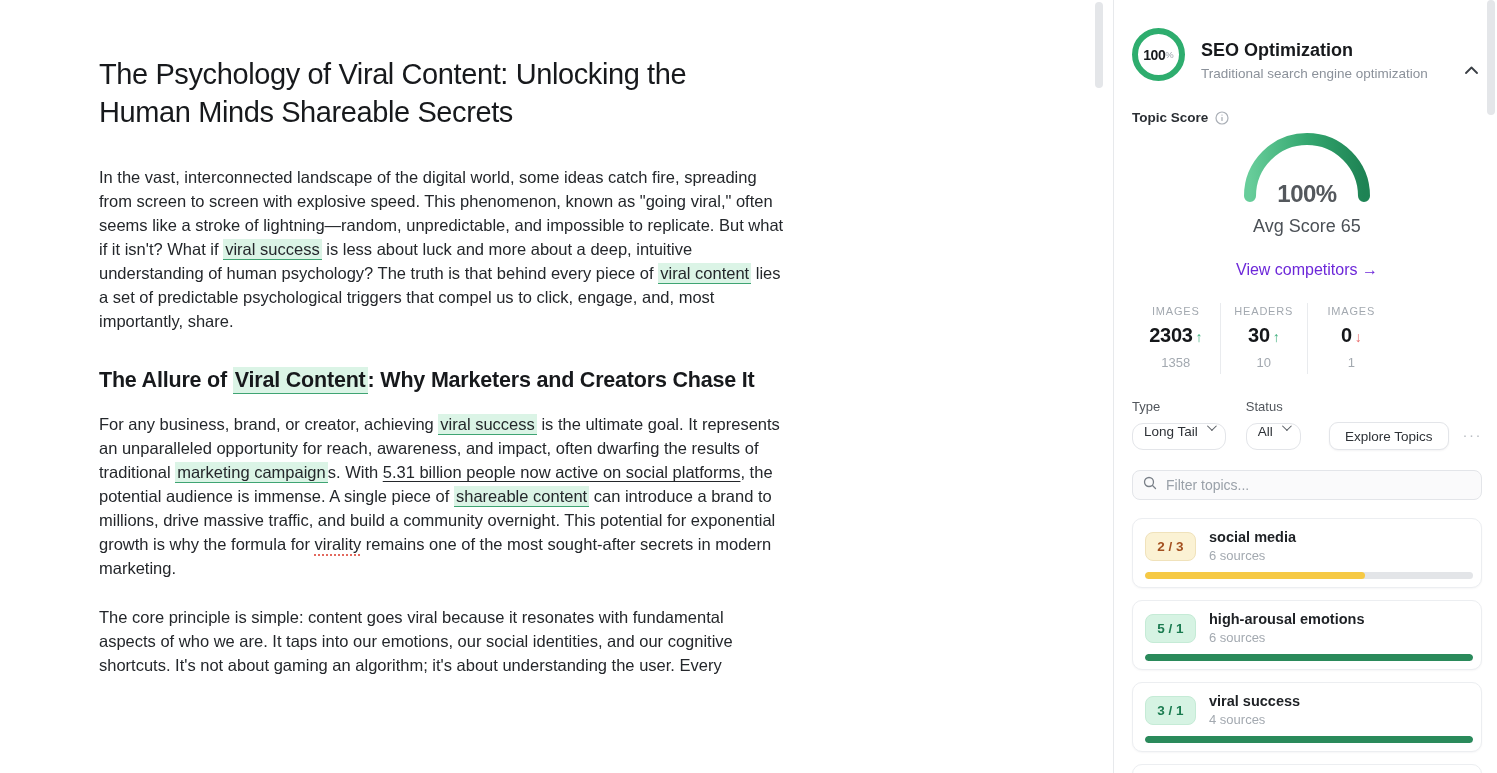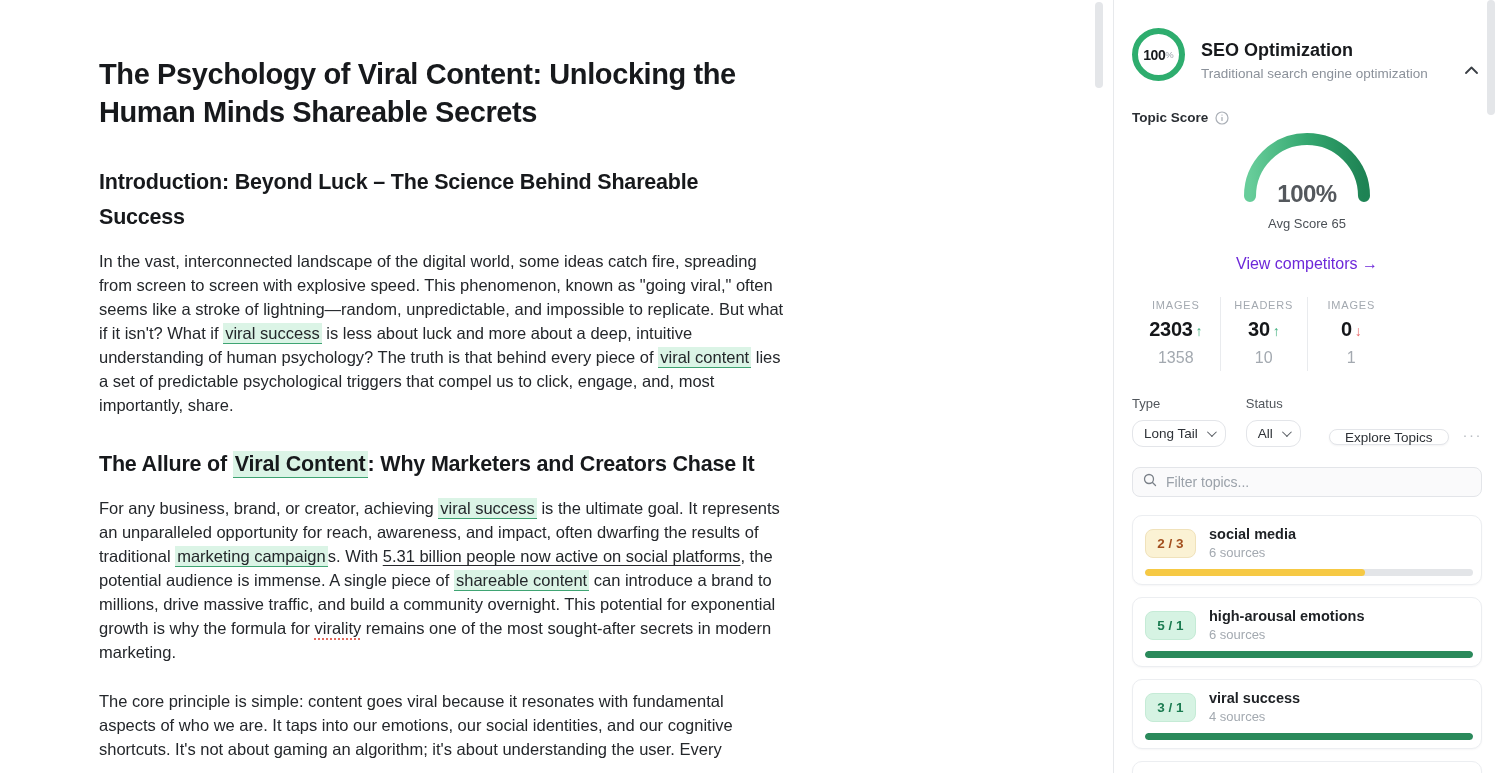--- a/index.html
+++ b/index.html
@@ -5,21 +5,21 @@
   * { margin:0; padding:0; box-sizing:border-box; }
   html,body { width:1497px; height:773px; }
   body {
     font-family:"Liberation Sans","DejaVu Sans",sans-serif;
     background:#ffffff; color:#1e2125; overflow:hidden; position:relative;
   }
 
   
   .editor-pane { position:absolute; left:0; top:0; width:1113px; height:773px; background:#fff; overflow:hidden; }
   .doc { margin:55px 0 0 99px; width:686px; }
-  .blk-h1 { font-size:29px; line-height:38px; font-weight:700; color:#17191c; letter-spacing:-0.4px; margin:0 0 34px; }
+  .blk-h1 { font-size:29px; line-height:38px; font-weight:400; color:#17191c; letter-spacing:-0.4px; margin:0 0 34px; }
   .blk-h2 { font-size:21.5px; line-height:35px; font-weight:700; color:#17191c; letter-spacing:-0.2px; margin:30px 0 14px; }
   .blk-p  { font-size:16.5px; line-height:24px; color:#24272b; margin:0 0 25px; font-weight:400; }
   .run-highlight { background:#dbf4e6; border-bottom:1.5px solid #3fa473; padding:1px 2px; }
   .run-link { text-decoration:underline; text-underline-offset:3px; text-decoration-thickness:1px; color:inherit; cursor:pointer; }
   .run-spell { text-decoration:underline dotted #e2695e; text-decoration-thickness:2px; text-underline-offset:4px; }
 
   
   .scroll-thumb { position:absolute; width:8px; border-radius:4px; background:#e4e6e9; }
   .doc-thumb { left:1095px; top:2px; height:86px; }
   .panel-thumb { right:2px; top:0; height:115px; }
@@ -37,40 +37,40 @@
   .panel-subtitle { font-size:13.5px; color:#8b919a; }
   .collapse-btn { background:none; border:none; cursor:pointer; padding:4px; display:flex; align-items:center; }
 
   .topic-score-row { margin-top:29px; display:flex; align-items:center; gap:7px; }
   .topic-score-label { font-size:13.5px; font-weight:700; color:#2a2e33; }
   .info-icon { color:#abb0b7; display:flex; }
 
   .gauge-wrap { text-align:center; margin-top:2px; }
   .gauge { position:relative; display:inline-block; width:140px; height:76px; }
   .gauge-value { position:absolute; left:0; right:0; bottom:-5px; font-size:24px; font-weight:700; color:#54585d; letter-spacing:-0.5px; }
-  .avg-row { margin-top:9px; font-size:13px; color:#4b5056; }
+  .avg-row { margin-top:9px; font-size:18px; color:#4b5056; }
   .view-comp { margin-top:24px; font-size:16px; color:#6d28d9; cursor:pointer; }
 
   .stats { margin-top:24px; display:grid; grid-template-columns:1fr 1fr 1fr 1fr; }
   .stat-col { text-align:center; padding:2px 0 4px; }
   .stat-col + .stat-col { border-left:1px solid #e9ebee; }
   .stat-label { font-size:11px; color:#a3a9b0; letter-spacing:0.8px; }
   .stat-value-row { margin-top:7px; font-size:20px; font-weight:700; color:#15171a; letter-spacing:-0.3px; }
   .stat-arrow { font-size:14px; font-weight:400; margin-left:3px; }
   .stat-arrow.up { color:#3cae7b; }
   .stat-arrow.down { color:#e96a6a; }
-  .stat-sub { margin-top:8px; font-size:16px; color:#a3a9b0; }
+  .stat-sub { margin-top:8px; font-size:13px; color:#a3a9b0; }
 
   .filters { margin-top:25px; display:flex; align-items:flex-end; gap:20px; }
   .filter-group { display:flex; flex-direction:column; gap:9px; }
   .filter-label { font-size:13px; color:#51565c; }
-  .pill { display:flex; align-items:center; gap:9px; border:1px solid #e3e5e9; border-radius:11px; background:#fff; padding:0 11px; height:27px; font-size:13.5px; color:#2e3237; cursor:pointer; }
+  .pill { display:flex; gap:9px; border:1px solid #e3e5e9; border-radius:11px; background:#fff; padding:0 11px; height:27px; font-size:13.5px; color:#2e3237; cursor:pointer; }
   .chev-down { width:7px; height:7px; border-right:1.5px solid #595e64; border-bottom:1.5px solid #595e64; transform:rotate(45deg) translateY(-2px); }
   .filters-right { margin-left:auto; display:flex; align-items:center; gap:14px; }
-  .explore-btn { border:1px solid #e3e5e9; border-radius:9px; background:#fff; height:16px; padding:0 15px; font-size:13.5px; color:#2e3237; cursor:pointer; box-shadow:0 1px 2px rgba(16,24,40,0.05); font-family:inherit; }
+  .explore-btn { border:1px solid #e3e5e9; border-radius:9px; background:#fff; height:28px; padding:0 15px; font-size:13.5px; color:#2e3237; cursor:pointer; box-shadow:0 1px 2px rgba(16,24,40,0.05); font-family:inherit; }
   .more-btn { color:#b9bdc3; font-size:15px; letter-spacing:1.5px; cursor:pointer; background:none; border:none; padding-bottom:4px; }
 
   .search-box { margin-top:20px; display:flex; align-items:center; gap:9px; height:30px; border:1px solid #e3e5e9; border-radius:8px; background:#fafafb; padding:0 10px; }
   .search-box input { border:none; outline:none; background:transparent; font-size:14px; color:#2e3237; flex:1; font-family:inherit; }
   .search-box input::placeholder { color:#9aa1a9; }
 
   .topics { margin-top:18px; }
   .topic-card { border:1px solid #eceef1; border-radius:10px; background:#fff; box-shadow:0 1px 2px rgba(16,24,40,0.04); padding:10px 8px 8px 12px; margin-bottom:12px; cursor:pointer; }
   .topic-row { display:flex; align-items:center; gap:13px; }
   .topic-badge { min-width:51px; text-align:center; padding:6px 8px; border-radius:8px; font-size:13.5px; font-weight:700; }
@@ -82,21 +82,20 @@
   .topic-progress-fill { height:100%; border-radius:4px; }
   .topic-card.warn .topic-progress-fill { background:#f6c944; }
   .topic-card.good .topic-progress-fill { background:#2a8a5b; }
 </style>
 </head>
 <body>
 
 <div class="editor-pane">
   <div class="doc">
       <h1 class="blk-h1"><span>The Psychology of Viral Content: Unlocking the Human Minds Shareable Secrets</span></h1>
-      <h2 class="blk-h2"><span>Introduction: Beyond Luck – The Science Behind Shareable Success</span></h2>
       <p class="blk-p"><span>In the vast, interconnected landscape of the digital world, some ideas catch fire, spreading from screen to screen with explosive speed. This phenomenon, known as "going viral," often seems like a stroke of lightning—random, unpredictable, and impossible to replicate. But what if it isn't? What if </span><span class="run-highlight">viral success</span><span> is less about luck and more about a deep, intuitive understanding of human psychology? The truth is that behind every piece of </span><span class="run-highlight">viral content</span><span> lies a set of predictable psychological triggers that compel us to click, engage, and, most importantly, share.</span></p>
       <h2 class="blk-h2"><span>The Allure of </span><span class="run-highlight">Viral Content</span><span>: Why Marketers and Creators Chase It</span></h2>
       <p class="blk-p"><span>For any business, brand, or creator, achieving </span><span class="run-highlight">viral success</span><span> is the ultimate goal. It represents an unparalleled opportunity for reach, awareness, and impact, often dwarfing the results of traditional </span><span class="run-highlight">marketing campaign</span><span>s. With </span><span class="run-link">5.31 billion people now active on social platforms</span><span>, the potential audience is immense. A single piece of </span><span class="run-highlight">shareable content</span><span> can introduce a brand to millions, drive massive traffic, and build a community overnight. This potential for exponential growth is why the formula for </span><span class="run-spell">virality</span><span> remains one of the most sought-after secrets in modern marketing.</span></p>
       <p class="blk-p"><span>The core principle is simple: content goes viral because it resonates with fundamental aspects of who we are. It taps into our emotions, our social identities, and our cognitive shortcuts. It's not about gaming an algorithm; it's about understanding the user. Every</span></p>
     </div>
 </div>
 <div class="scroll-thumb doc-thumb"></div>
 
 <div class="panel">
   <div class="panel-inner">

